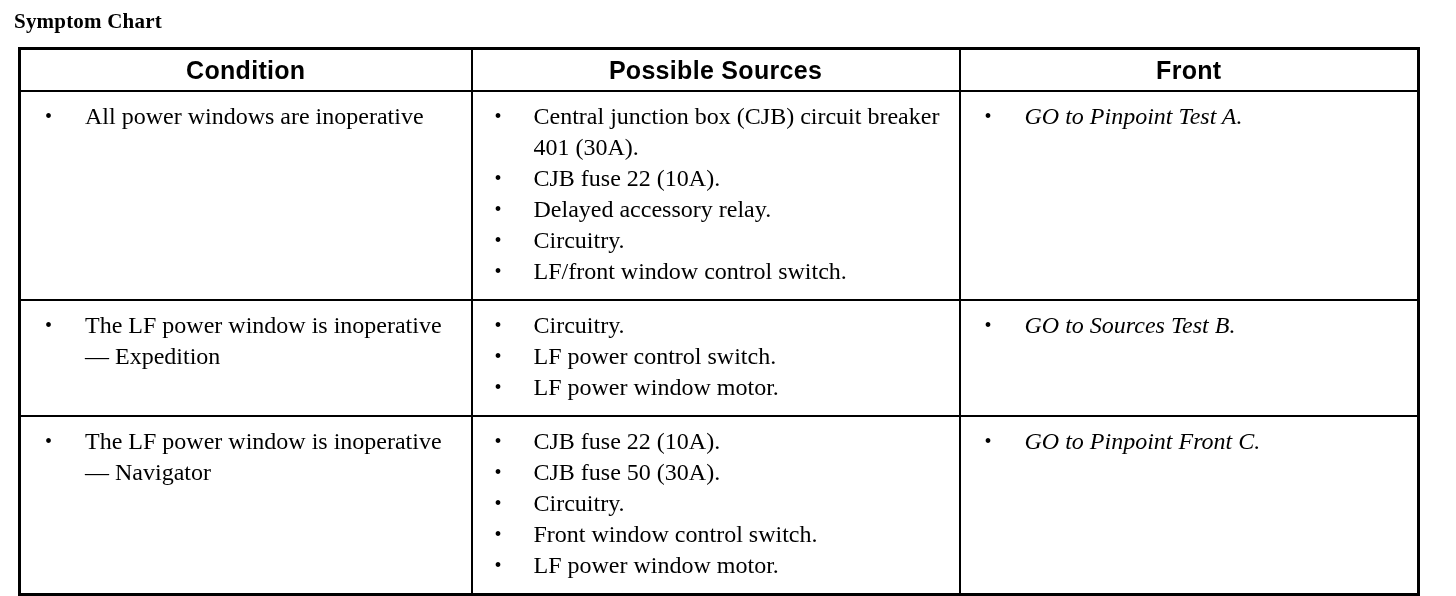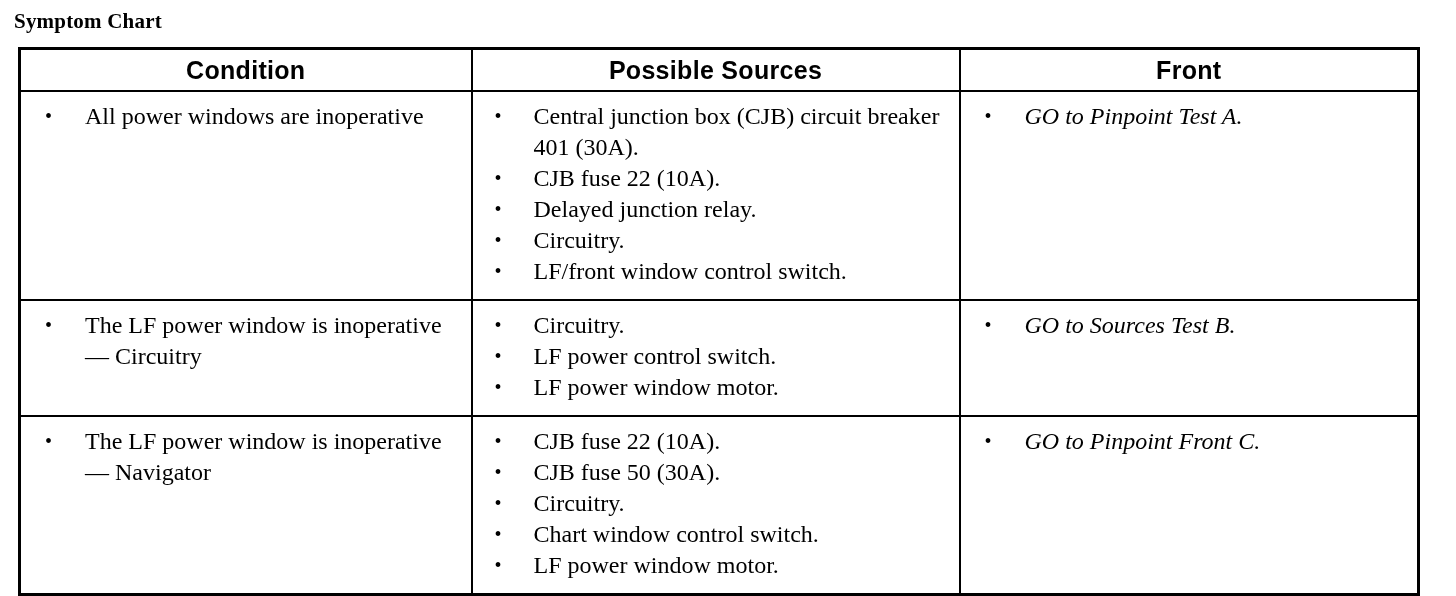--- a/index.html
+++ b/index.html
@@ -166,21 +166,21 @@
               <li>
                 <span class="bullet-dot">•</span>
                 <span class="bullet-text">Central junction box (CJB) circuit breaker 401 (30A).</span>
               </li>
               <li>
                 <span class="bullet-dot">•</span>
                 <span class="bullet-text">CJB fuse 22 (10A).</span>
               </li>
               <li>
                 <span class="bullet-dot">•</span>
-                <span class="bullet-text">Delayed junction relay.</span>
+                <span class="bullet-text">Delayed accessory relay.</span>
               </li>
               <li>
                 <span class="bullet-dot">•</span>
                 <span class="bullet-text">Circuitry.</span>
               </li>
               <li>
                 <span class="bullet-dot">•</span>
                 <span class="bullet-text">LF/front window control switch.</span>
               </li>
             </ul>
@@ -197,21 +197,21 @@
           </div>
         </td>
       </tr>
 
       <tr>
         <td class="condition-cell">
           <div class="cell-inner">
             <ul class="bullets">
               <li>
                 <span class="bullet-dot">•</span>
-                <span class="bullet-text">The LF power window is inoperative — Circuitry</span>
+                <span class="bullet-text">The LF power window is inoperative — Expedition</span>
               </li>
             </ul>
           </div>
         </td>
         <td class="sources-cell">
           <div class="cell-inner">
             <ul class="bullets">
               <li>
                 <span class="bullet-dot">•</span>
                 <span class="bullet-text">Circuitry.</span>
@@ -260,21 +260,21 @@
               <li>
                 <span class="bullet-dot">•</span>
                 <span class="bullet-text">CJB fuse 50 (30A).</span>
               </li>
               <li>
                 <span class="bullet-dot">•</span>
                 <span class="bullet-text">Circuitry.</span>
               </li>
               <li>
                 <span class="bullet-dot">•</span>
-                <span class="bullet-text">Chart window control switch.</span>
+                <span class="bullet-text">Front window control switch.</span>
               </li>
               <li>
                 <span class="bullet-dot">•</span>
                 <span class="bullet-text">LF power window motor.</span>
               </li>
             </ul>
           </div>
         </td>
         <td class="action-cell">
           <div class="cell-inner">

